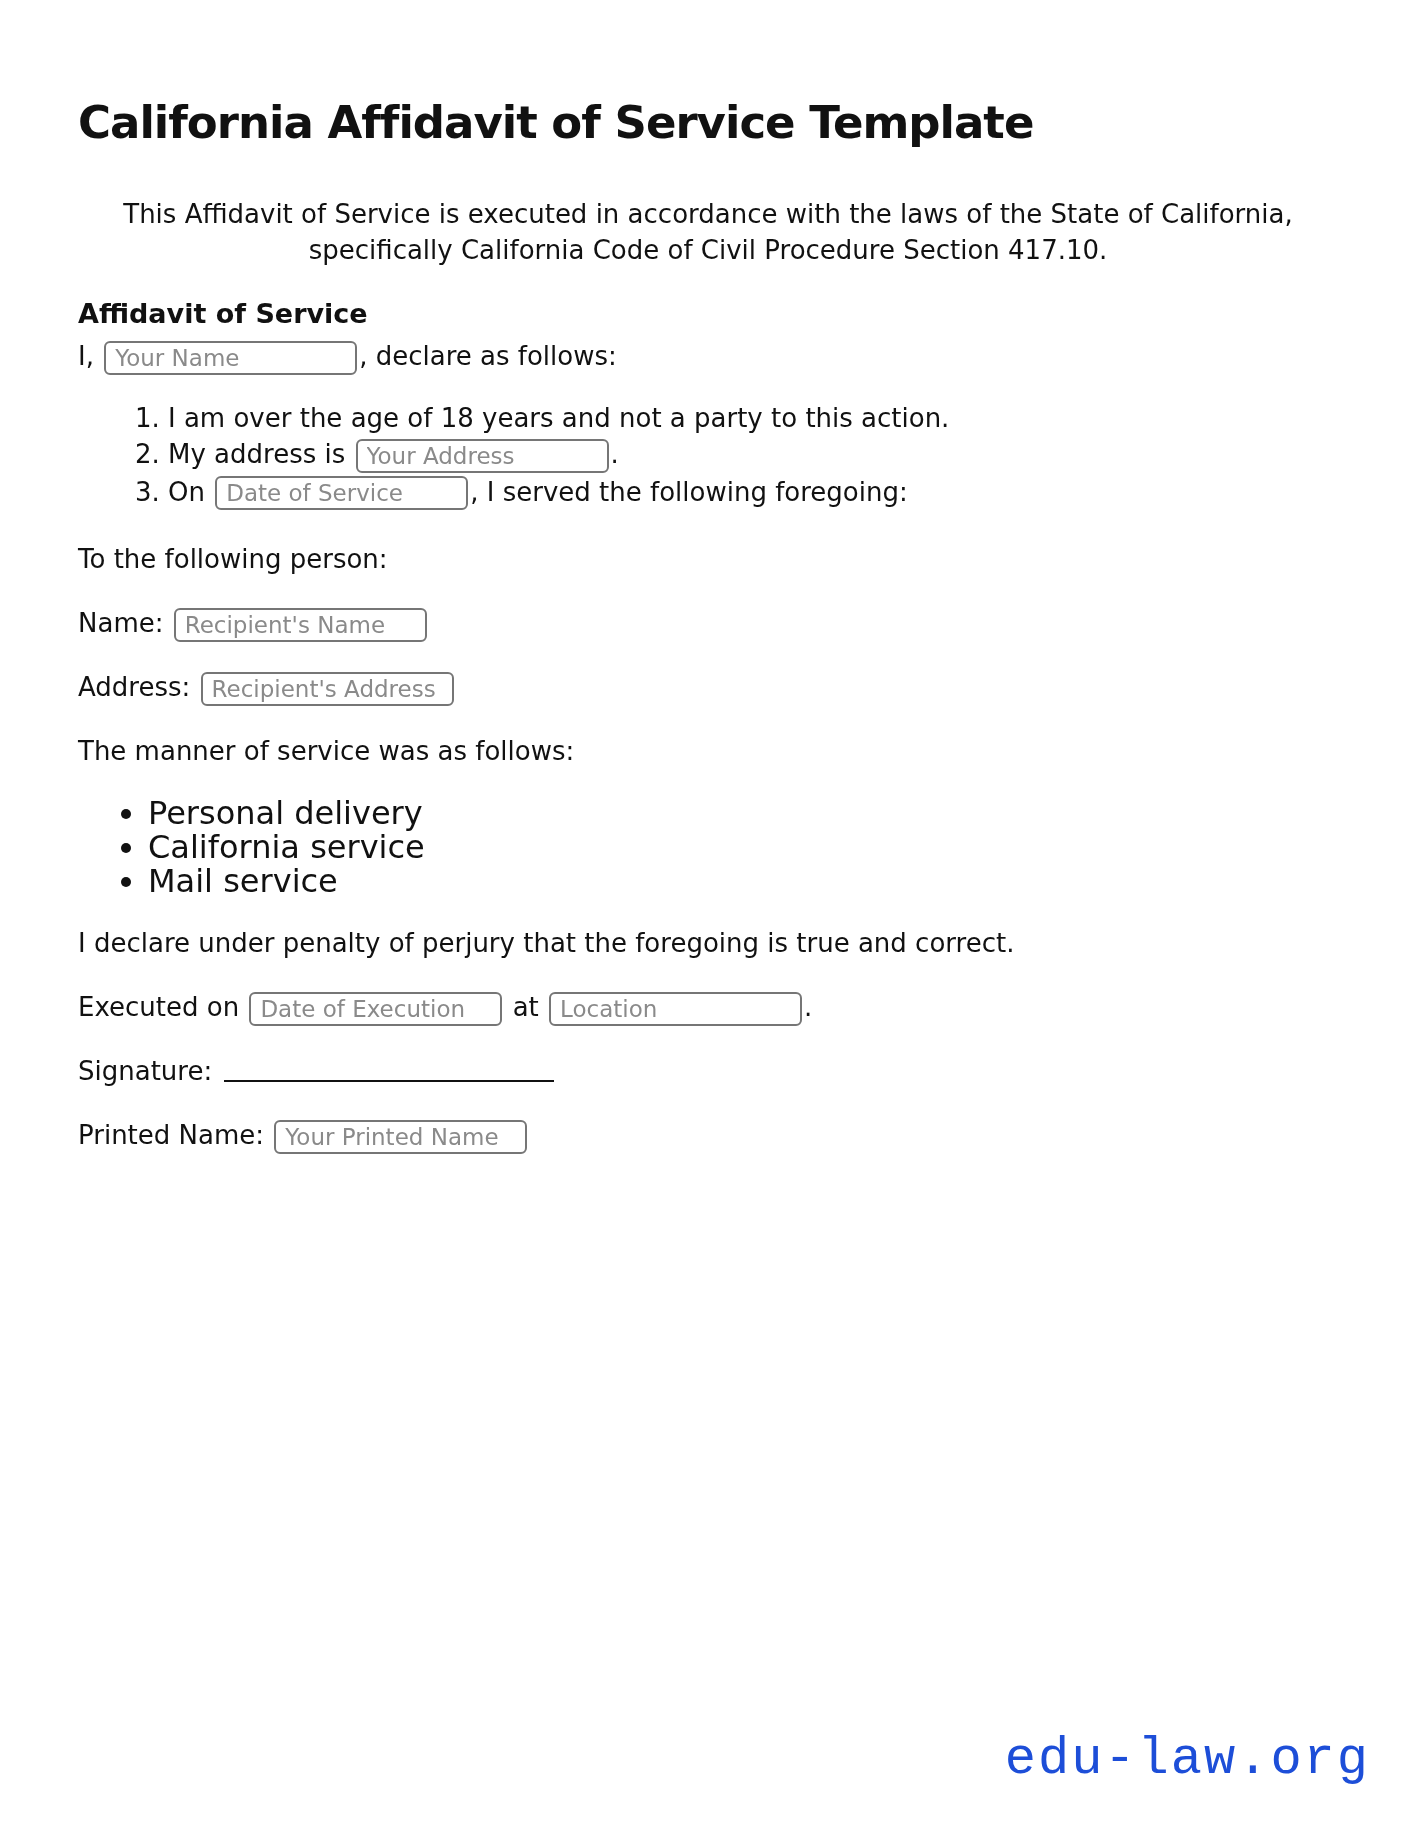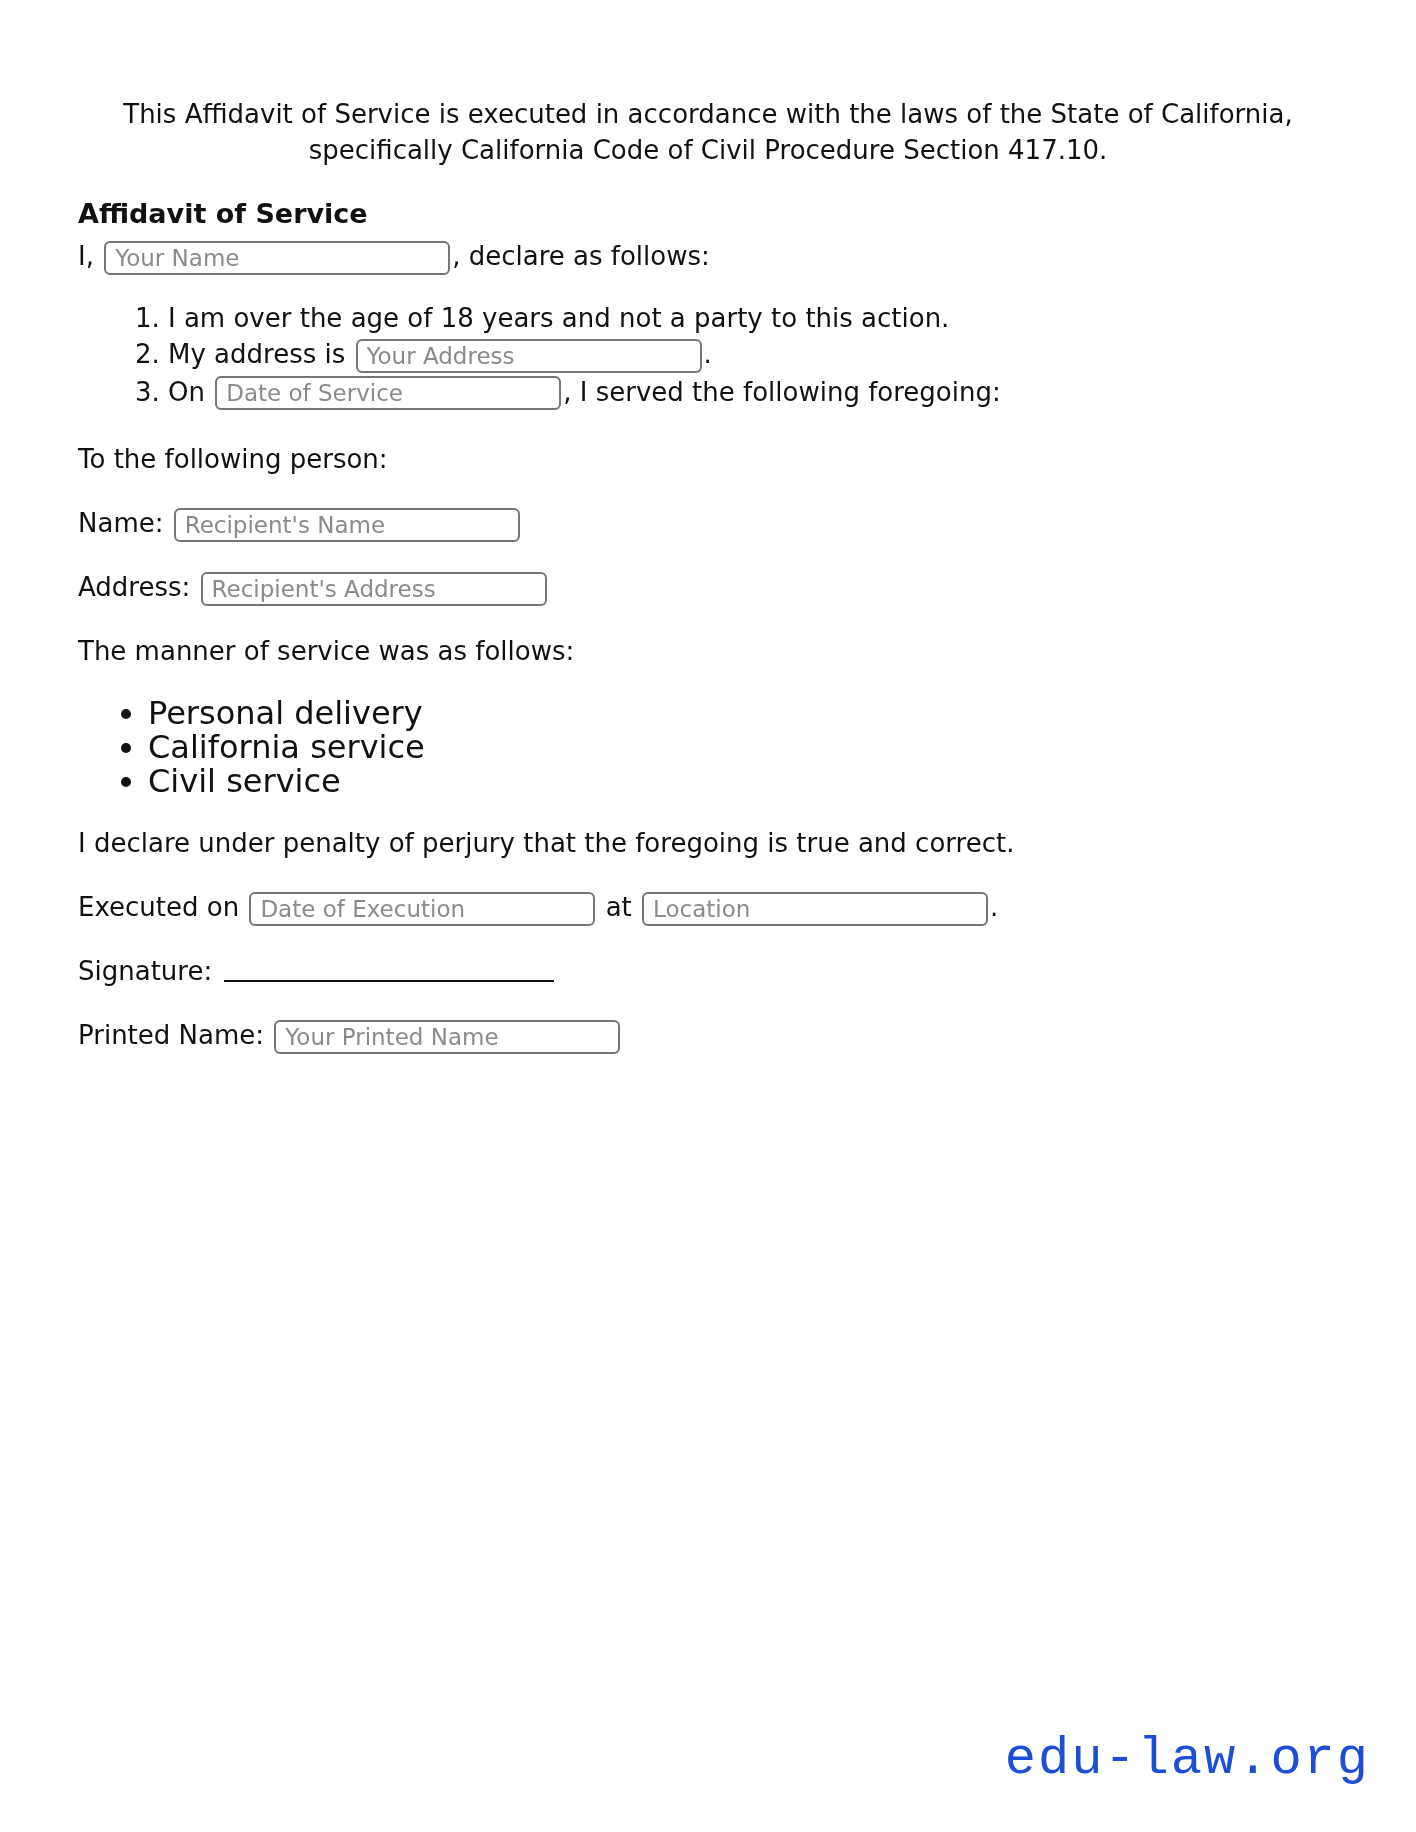--- a/index.html
+++ b/index.html
@@ -35,21 +35,21 @@
     font-size: 27px;
     font-weight: bold;
     margin-bottom: 8px;
   }
   p.line {
     font-size: 26px;
     line-height: 38px;
     margin-bottom: 26px;
   }
   input.field {
-    width: 346px;
+    width: 253px;
     height: 34px;
     border: 2px solid #767676;
     border-radius: 6px;
     background: #ffffff;
     padding: 0 9px;
     font-family: "DejaVu Sans", sans-serif;
     font-size: 23px;
     color: #333333;
     vertical-align: middle;
     margin: 0 2px;
@@ -96,20 +96,21 @@
     letter-spacing: 2px;
     color: #1d4ed8;
     white-space: nowrap;
   }
 </style>
 </head>
 <body>
 
 <div class="page">
 
+  <h1 class="title">California Affidavit of Service Template</h1>
 
   <p class="intro"><span>This Affidavit of Service is executed in accordance with the laws of the State of California,</span><br><span>specifically California Code of Civil Procedure Section 417.10.</span></p>
 
   <p class="section-heading">Affidavit of Service</p>
 
   <p class="line"><span>I,</span>
     <input class="field" type="text" placeholder="Your Name" style=""><span>, declare as follows:</span></p>
 
   <ol class="num-list">
     <li>I am over the age of 18 years and not a party to this action.</li>
@@ -126,21 +127,21 @@
     <input class="field" type="text" placeholder="Recipient's Name" style=""></p>
 
   <p class="line"><span>Address:</span>
     <input class="field" type="text" placeholder="Recipient's Address" style=""></p>
 
   <p class="line">The manner of service was as follows:</p>
 
   <ul class="manner-list">
     <li>Personal delivery</li>
     <li>California service</li>
-    <li>Civil service</li>
+    <li>Mail service</li>
   </ul>
 
   <p class="line">I declare under penalty of perjury that the foregoing is true and correct.</p>
 
   <p class="line"><span>Executed on</span>
     <input class="field" type="text" placeholder="Date of Execution" style="">
     <span>at</span>
     <input class="field" type="text" placeholder="Location" style=""><span>.</span></p>
 
   <p class="line"><span>Signature:</span><span class="sig-line"></span></p>

